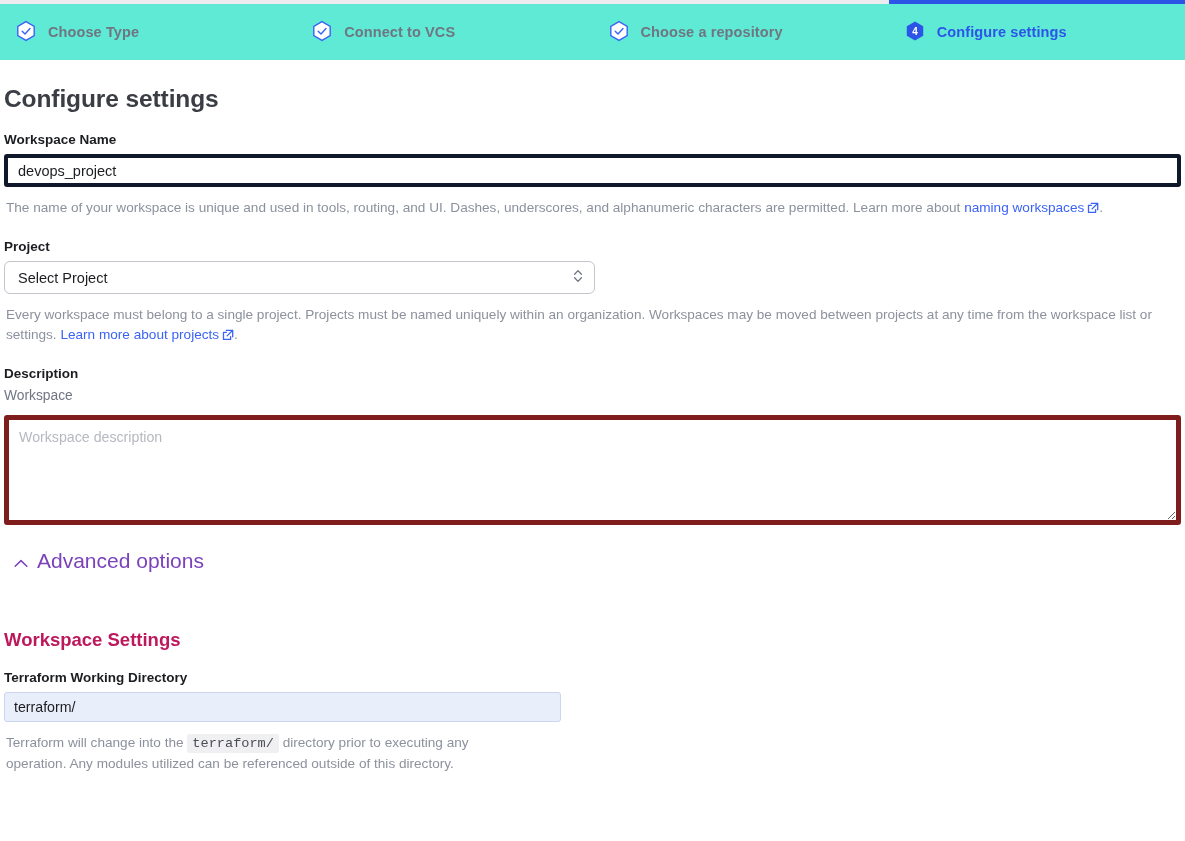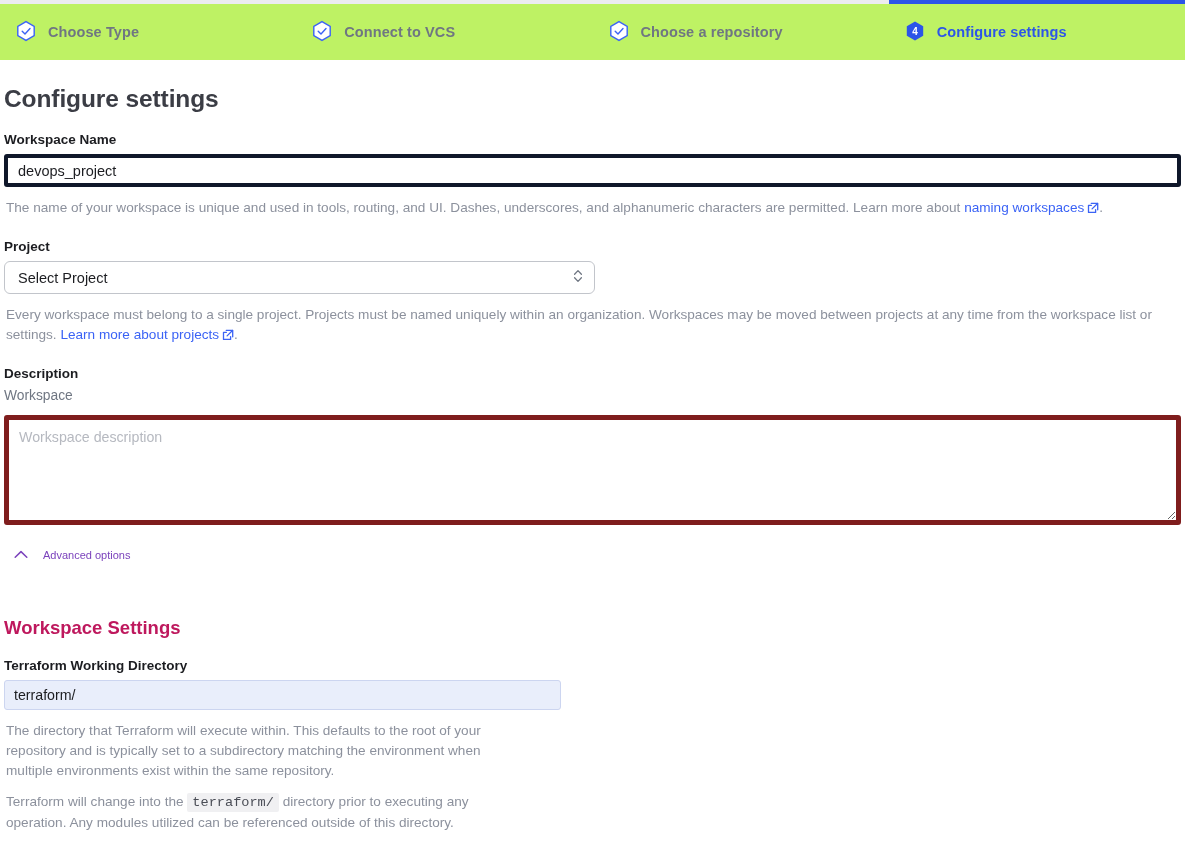--- a/index.html
+++ b/index.html
@@ -26,21 +26,21 @@
     border-bottom: 1px solid #ffffff;
   }
   .step {
     flex: 1 1 25%;
     display: flex;
     align-items: center;
     gap: 11px;
     padding-left: 15px;
     border-top: 4px solid #ececf0;
     height: 60px;
-    background: #bef264;
+    background: #5eead4;
   }
   .step.active {
     border-top: 4px solid #2c55e8;
   }
   .step-badge {
     width: 22px;
     height: 24px;
     flex: 0 0 22px;
     position: relative;
     display: flex;
@@ -153,28 +153,28 @@
     outline: none;
     resize: vertical;
     display: block;
   }
   textarea.description-input::placeholder { color: #b6b9c0; }
 
   
   .advanced-toggle {
     display: inline-flex;
     align-items: center;
-    gap: 15px;
+    gap: 9px;
     margin-top: 22px;
     padding: 2px 2px 2px 10px;
     background: none;
     border: none;
     cursor: pointer;
     font-family: "Liberation Sans", sans-serif;
-    font-size: 11px;
+    font-size: 21px;
     color: #7b42bc;
   }
   .advanced-toggle .chev { display: block; }
 
   
   h2.section-title {
     font-size: 18.5px;
     font-weight: bold;
     color: #be185d;
     margin: 54px 0 0 0;
@@ -295,17 +295,16 @@
     </span>
     <span>Advanced options</span>
   </button>
 
   
   <h2 class="section-title">Workspace Settings</h2>
 
   <label class="field-label">Terraform Working Directory</label>
   <input class="tfdir-input" type="text" value="terraform/" style="">
 
-  <p class="helper narrow">The directory that Terraform will execute within. This defaults to the root of your repository and is typically set to a subdirectory matching the environment when multiple environments exist within the same repository.</p>
 
   <p class="helper narrow"><span>Terraform will change into the </span><code class="inline-code">terraform/</code><span> directory prior to executing any operation. Any modules utilized can be referenced outside of this directory.</span></p>
 
 </div>
 
 </body></html>

